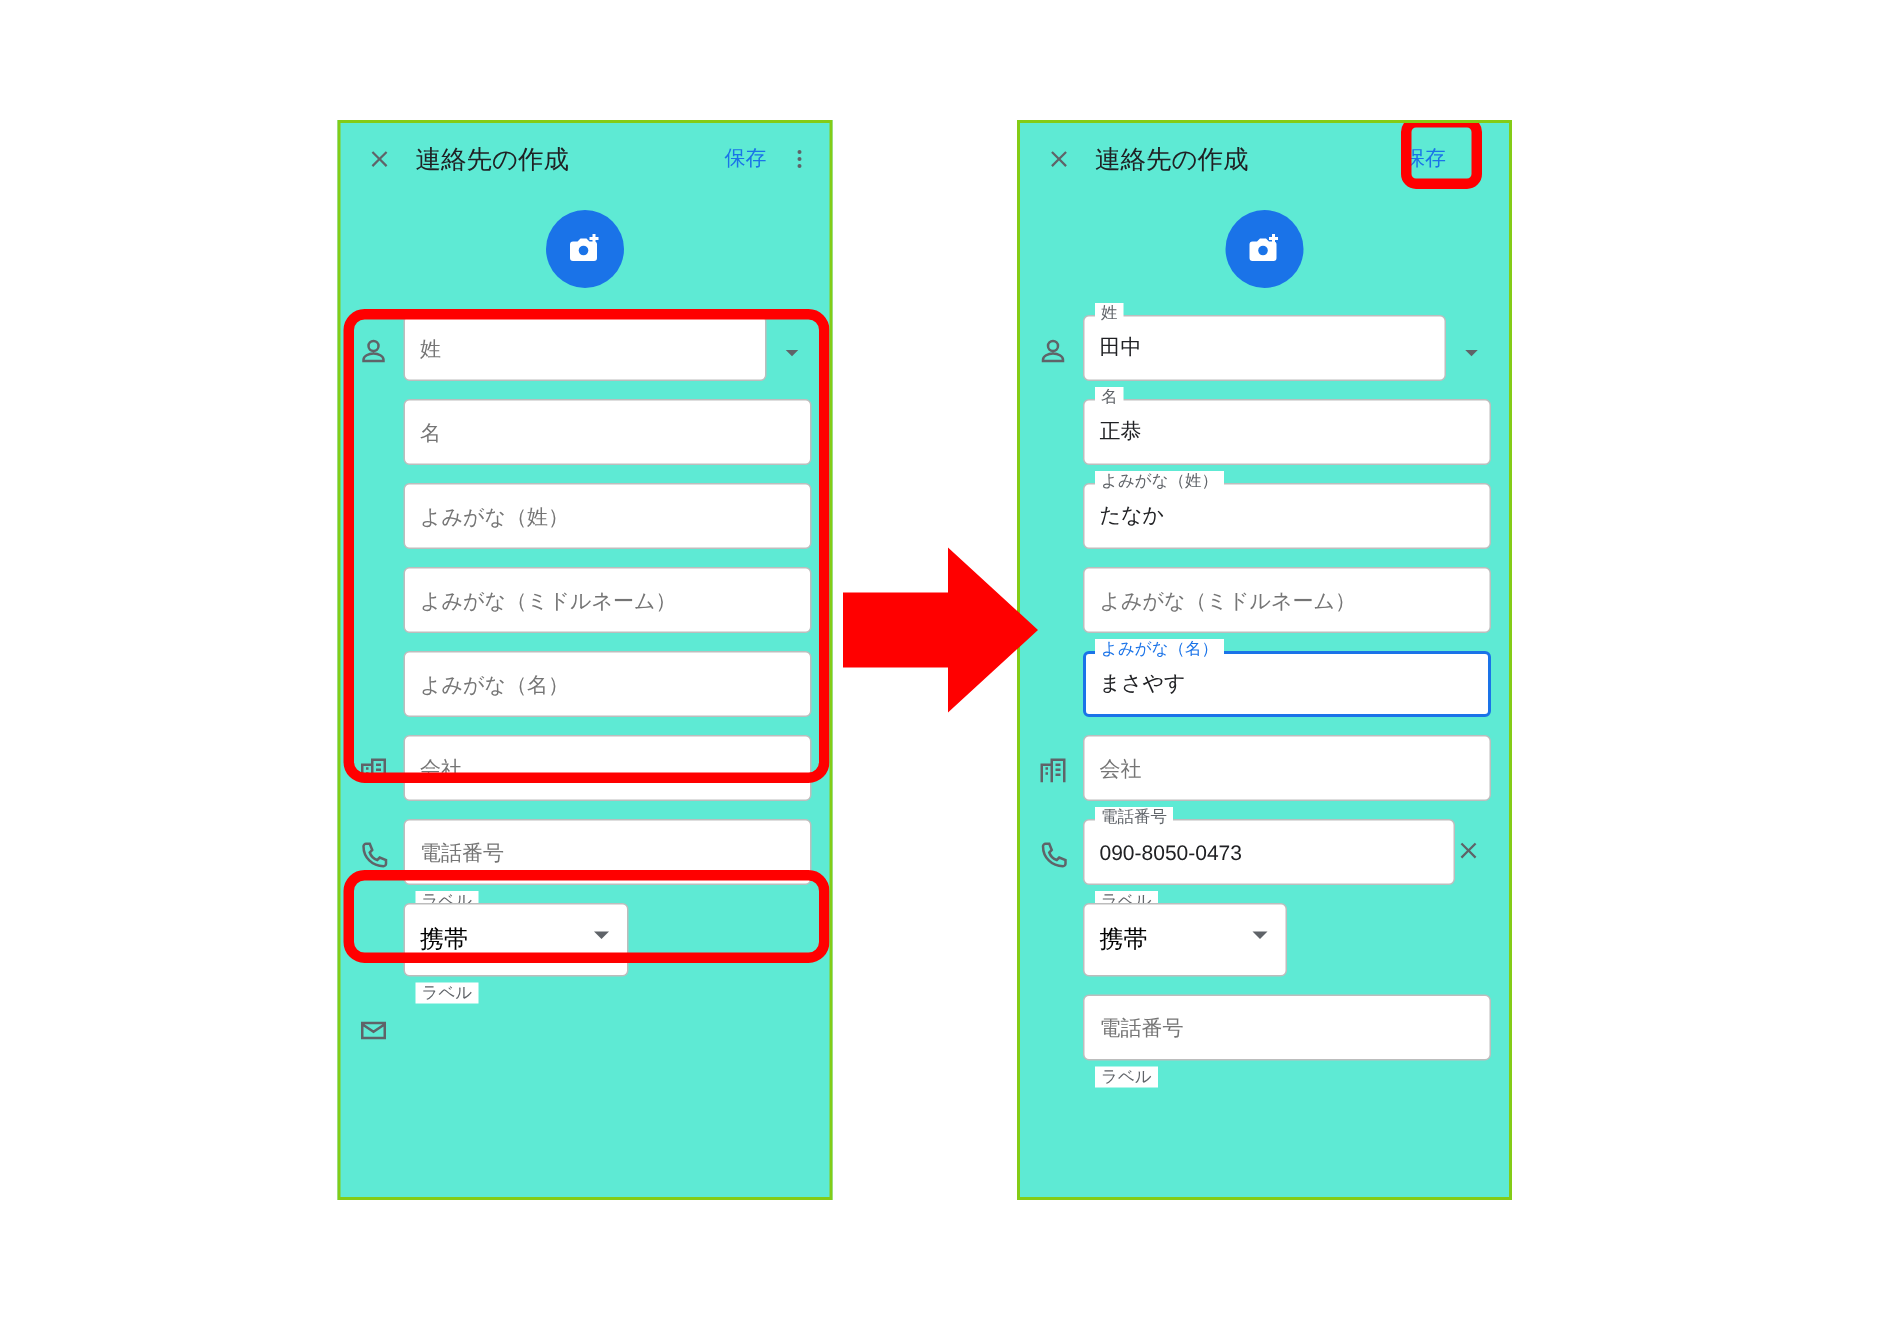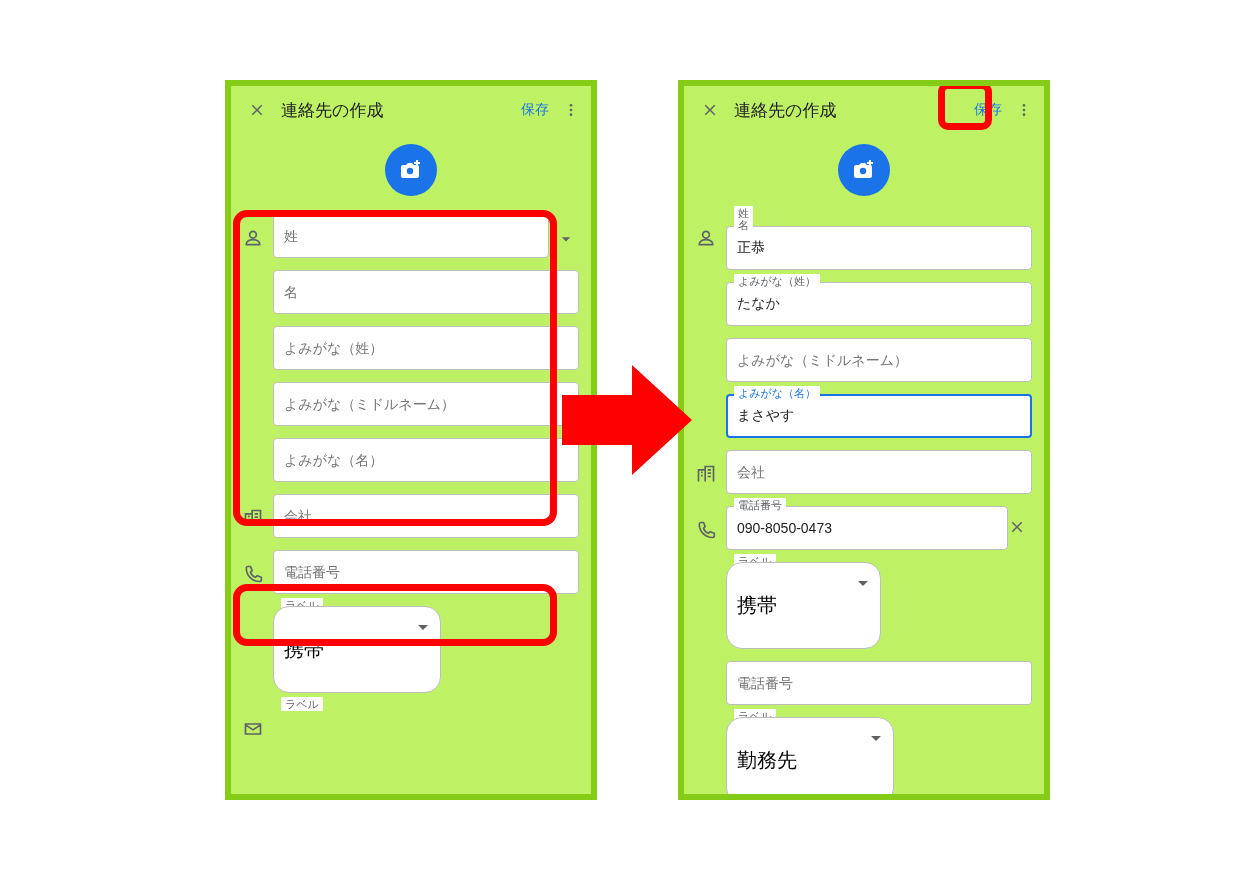--- a/index.html
+++ b/index.html
@@ -5,25 +5,25 @@
   * { box-sizing: border-box; margin: 0; padding: 0; }
   body {
     font-family: -apple-system, "Helvetica Neue", Arial, "Hiragino Kaku Gothic ProN", "Hiragino Sans", Meiryo, sans-serif;
     background: #fff;
     width: 1251px;
     height: 884px;
     position: relative;
   }
   .phone {
     position: absolute;
-    width: 372px;
+    width: 330px;
     height: 720px;
-    border: 6px solid #84cc16;
+    border: 2px solid #84cc16;
     overflow: hidden;
-    background: #bef264;
+    background: #5eead4;
   }
   .phone-left { left: 225px; top: 80px; }
   .phone-right { left: 678px; top: 80px; }
 
   .header {
     display: flex;
     align-items: center;
     height: 48px;
     padding: 0 6px;
   }
@@ -87,22 +87,22 @@
   .first-with-chevron .input { width: calc(100% - 30px);}
   .clear-btn {
     position:absolute;
     right: 12px;
     width: 30px;
     display:flex; align-items:center; justify-content:center;
     font-size:18px; color:#5f6368; cursor:pointer;
   }
 
   .select {
-    border:1px solid #bdbdbd; border-radius:16px;
-    padding:29px 10px; font-size:20px;
+    border:1px solid #bdbdbd; border-radius:4px;
+    padding:13px 10px; font-size:16px;
     width: 55%;
     position:relative;
     background:#fff;
     cursor:pointer;
   }
   .select::after {
     content:"";
     position:absolute; right:12px; top:18px;
     border-left:5px solid transparent; border-right:5px solid transparent;
     border-top:5px solid #5f6368;
@@ -264,20 +264,21 @@
 
   <div class="form-row">
     <div class="row-icon">
       <svg width="20" height="20" viewBox="0 0 24 24">
           <path fill="none" stroke="#5f6368" stroke-width="2" d="M12 12a4 4 0 1 0 0-8 4 4 0 0 0 0 8zm0 2c-4 0-8 2-8 5v1h16v-1c0-3-4-5-8-5z"></path>
         </svg>
     </div>
     <div class="fields">
       <div class="field-wrap first-with-chevron">
         <span class="float-label">姓</span>
+        <input class="input" value="田中" style="">
         <div class="expand-btn">
           <svg width="20" height="20" viewBox="0 0 24 24">
               <path fill="#5f6368" d="M7 10l5 5 5-5z"></path>
             </svg>
         </div>
       </div>
       <div class="field-wrap">
         <span class="float-label">名</span>
         <input class="input" value="正恭" style="">
       </div>
@@ -328,19 +329,18 @@
         </svg>
     </div>
   </div>
 
   <div class="form-row">
     <div class="row-icon"></div>
     <div class="fields">
       <div class="field-wrap"><input class="input" placeholder="電話番号" style=""></div>
       <div class="field-wrap">
         <span class="float-label">ラベル</span>
-        <div class="select"><span>勤務先</span></div>
       </div>
     </div>
   </div>
 
   <div class="hl" style="left:254px; top:-4px; width:54px; height:48px; border-radius:10px;"></div>
 </div>
 
 </body></html>

